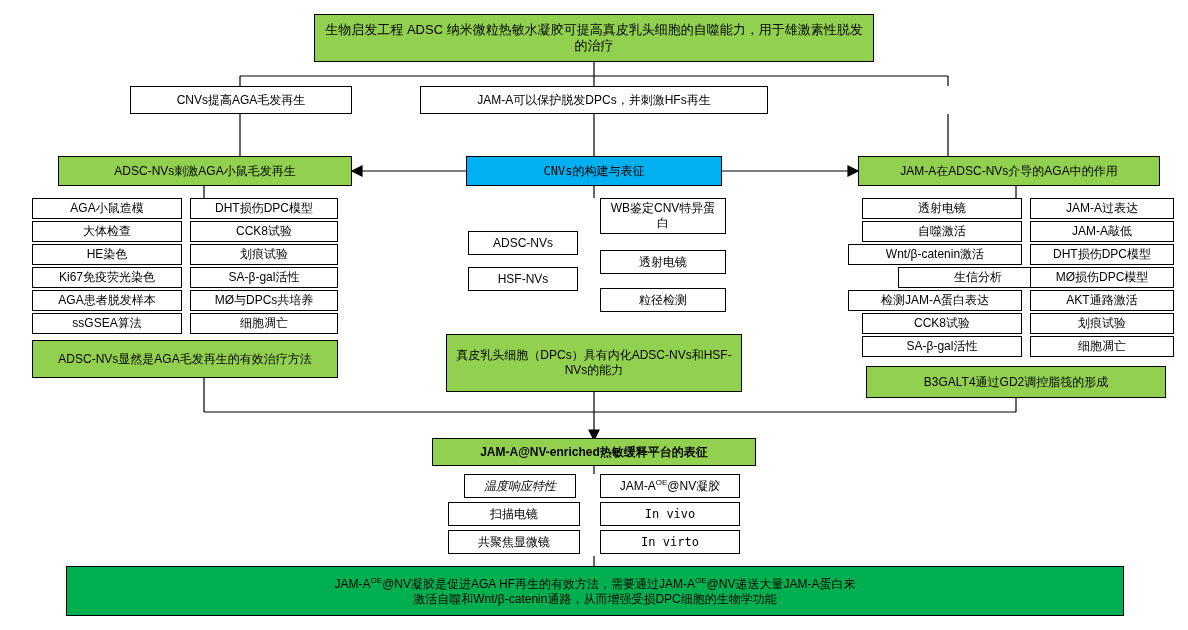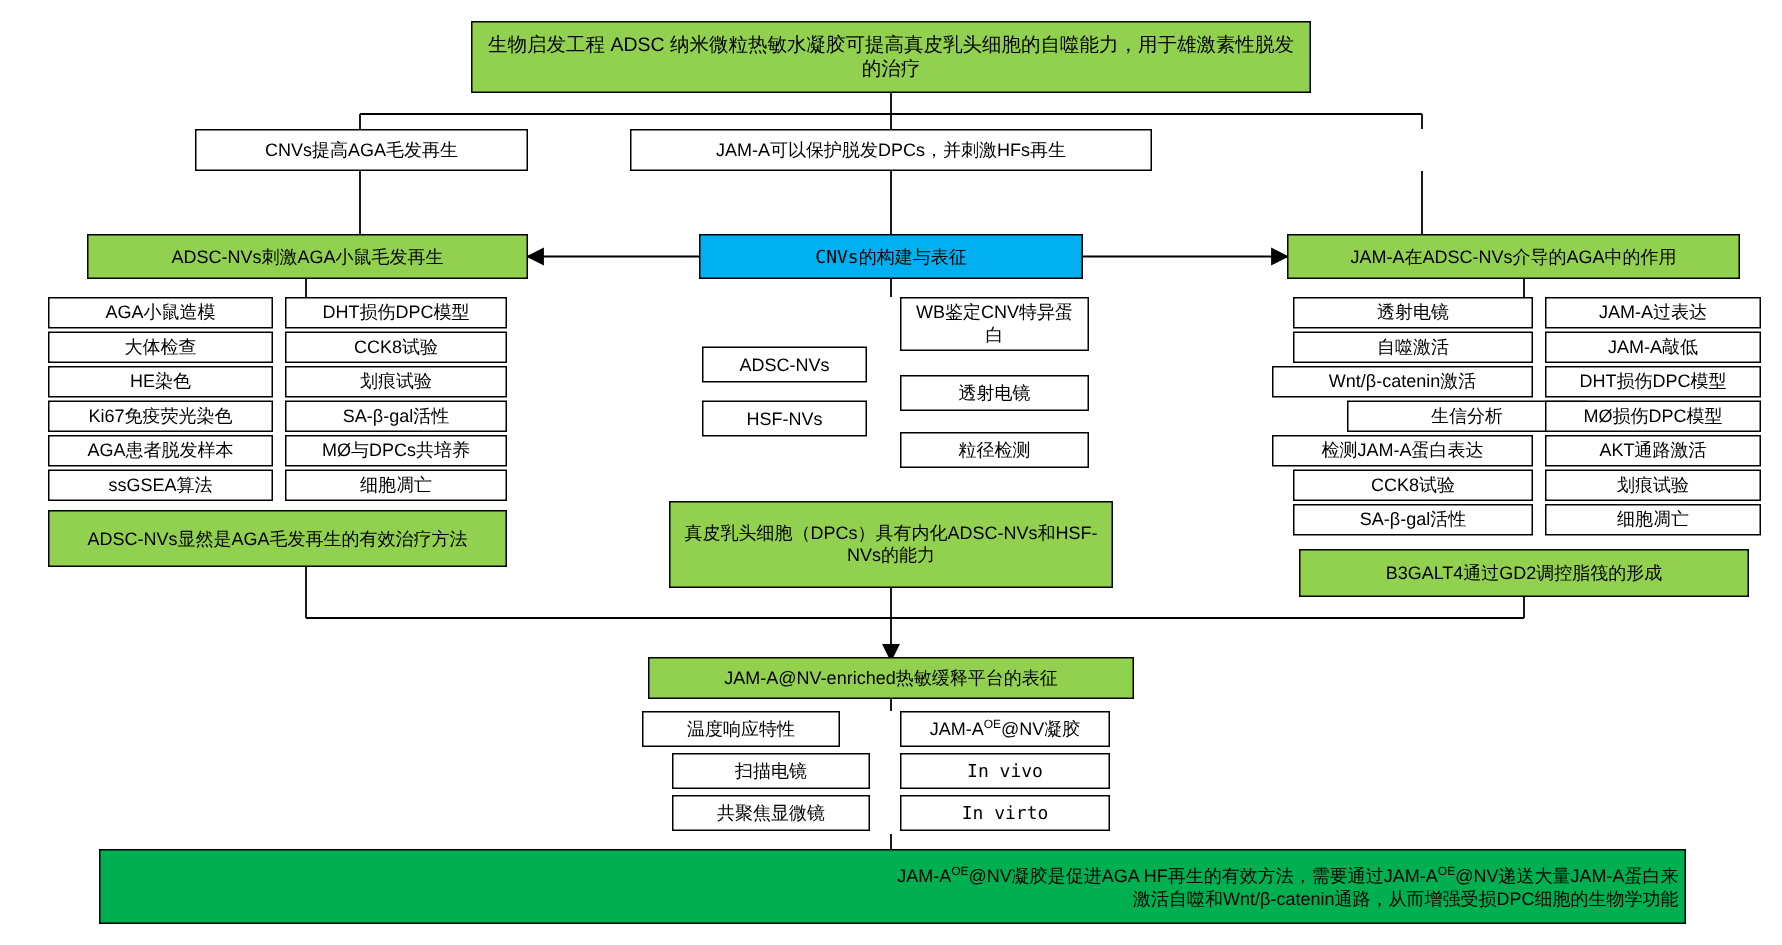--- a/index.html
+++ b/index.html
@@ -19,21 +19,21 @@
     align-items:center;
     justify-content:center;
     text-align:center;
     line-height:1.25;
     background:#ffffff;
     color:#000;
     font-size:12px;
     padding:2px 4px;
   }
   .green{background:#92d050;}
-  .green-dark{background:#00b050;align-items:flex-end;}
+  .green-dark{background:#00b050;}
   .blue{background:#00b0f0;}
   .title{font-size:13px;}
   .mono{font-family:"DejaVu Sans Mono", monospace;font-size:12px;}
   svg.lines{position:absolute;left:0;top:0;width:1188px;height:630px;pointer-events:none;}
   .sup{font-size:8px;vertical-align:super;}
 </style>
 </head>
 <body>
 
 <div id="canvas">
@@ -206,25 +206,25 @@
     <span>划痕试验</span>
     </div>
   <div class="box" style="left:1030px;top:336px;width:144px;height:21px;">
     <span>细胞凋亡</span>
     </div>
 
   <div class="box green" style="left:866px;top:366px;width:300px;height:32px;">
     <span>B3GALT4通过GD2调控脂筏的形成</span>
   </div>
 
-  <div class="box green" style="left:432px;top:438px;width:324px;height:28px;">
+  <div class="box green" style="left:432px;top:438px;width:324px;height:28px;font-weight:bold;">
     <span>JAM-A@NV-enriched热敏缓释平台的表征</span>
   </div>
 
-  <div class="box" style="left:428px;top:474px;width:132px;height:24px;">
+  <div class="box" style="left:464px;top:474px;width:112px;height:24px;font-style:italic;">
     <span>温度响应特性</span>
     </div>
   <div class="box" style="left:448px;top:502px;width:132px;height:24px;">
     <span>扫描电镜</span>
     </div>
   <div class="box" style="left:448px;top:530px;width:132px;height:24px;">
     <span>共聚焦显微镜</span>
     </div>
 
   <div class="box" style="left:600px;top:474px;width:140px;height:24px;">

